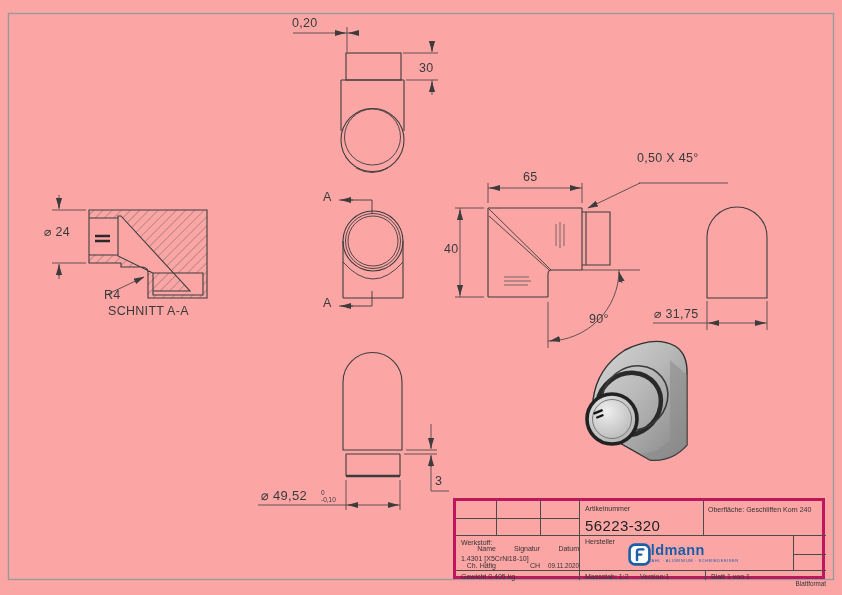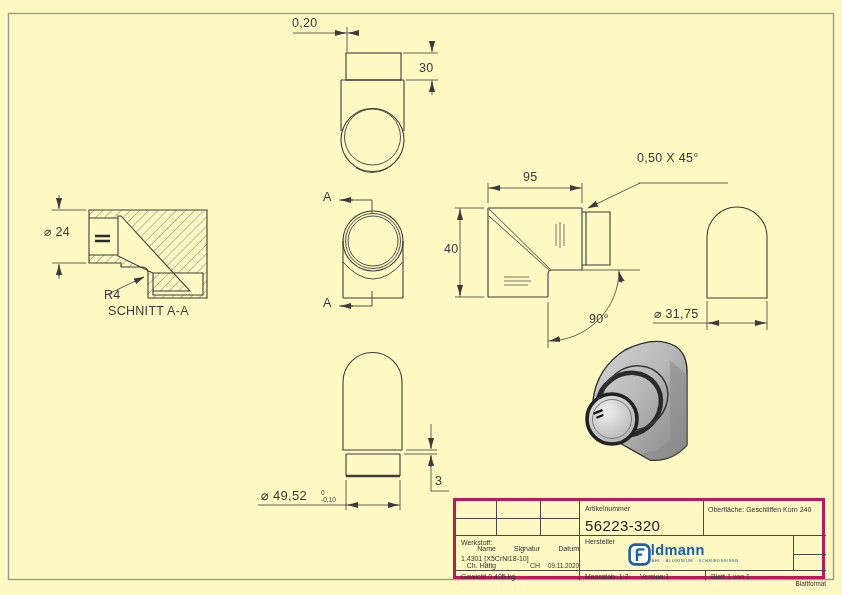--- a/index.html
+++ b/index.html
@@ -1,16 +1,16 @@
 <!DOCTYPE html>
 <html><head>
 <meta charset="utf-8">
 <style>
   html,body{margin:0;padding:0;background:#ffffff;}
-  #page{position:relative;width:842px;height:595px;background:#fef9c3;overflow:hidden;
+  #page{position:relative;width:842px;height:595px;background:#fca5a5;overflow:hidden;
         font-family:"Liberation Sans","DejaVu Sans",sans-serif;color:#3a3a3a;}
   svg{position:absolute;left:0;top:0;}
   .lbl{position:absolute;font-size:12.5px;letter-spacing:.3px;color:#3a3a3a;white-space:nowrap;line-height:1;}
   .lbl.big{font-size:13px;}
   .tol{font-size:6.5px;line-height:7px;letter-spacing:0;}
   
   #tblock{position:absolute;left:453px;top:498px;width:372px;height:81px;
           border:3px solid #be185d;box-sizing:border-box;font-size:7px;color:#333;}
   #tblock .hline,#tblock .vline{position:absolute;background:#4a4a4a;}
   #tblock .hline{height:1px;}
@@ -152,21 +152,21 @@
   <div class="lbl" style="left:292px;top:17px">0,20</div>
   <div class="lbl" style="left:419px;top:62px">30</div>
 
   <div class="lbl" style="left:44px;top:226px">⌀ 24</div>
   <div class="lbl" style="left:104px;top:289px">R4</div>
   <div class="lbl" style="left:108px;top:305px">SCHNITT A-A</div>
 
   <div class="lbl" style="left:323px;top:191px">A</div>
   <div class="lbl" style="left:323px;top:297px">A</div>
 
-  <div class="lbl" style="left:523px;top:171px">95</div>
+  <div class="lbl" style="left:523px;top:171px">65</div>
   <div class="lbl" style="left:444px;top:243px">40</div>
   <div class="lbl" style="left:589px;top:313px">90°</div>
   <div class="lbl" style="left:637px;top:152px">0,50 X 45°</div>
 
   <div class="lbl" style="left:654px;top:308px">⌀ 31,75</div>
 
   <div class="lbl big" style="left:261px;top:489px">⌀ 49,52</div>
   <div class="lbl tol" style="left:321px;top:489px">
     <div>0</div>
     <div>-0,10</div>

